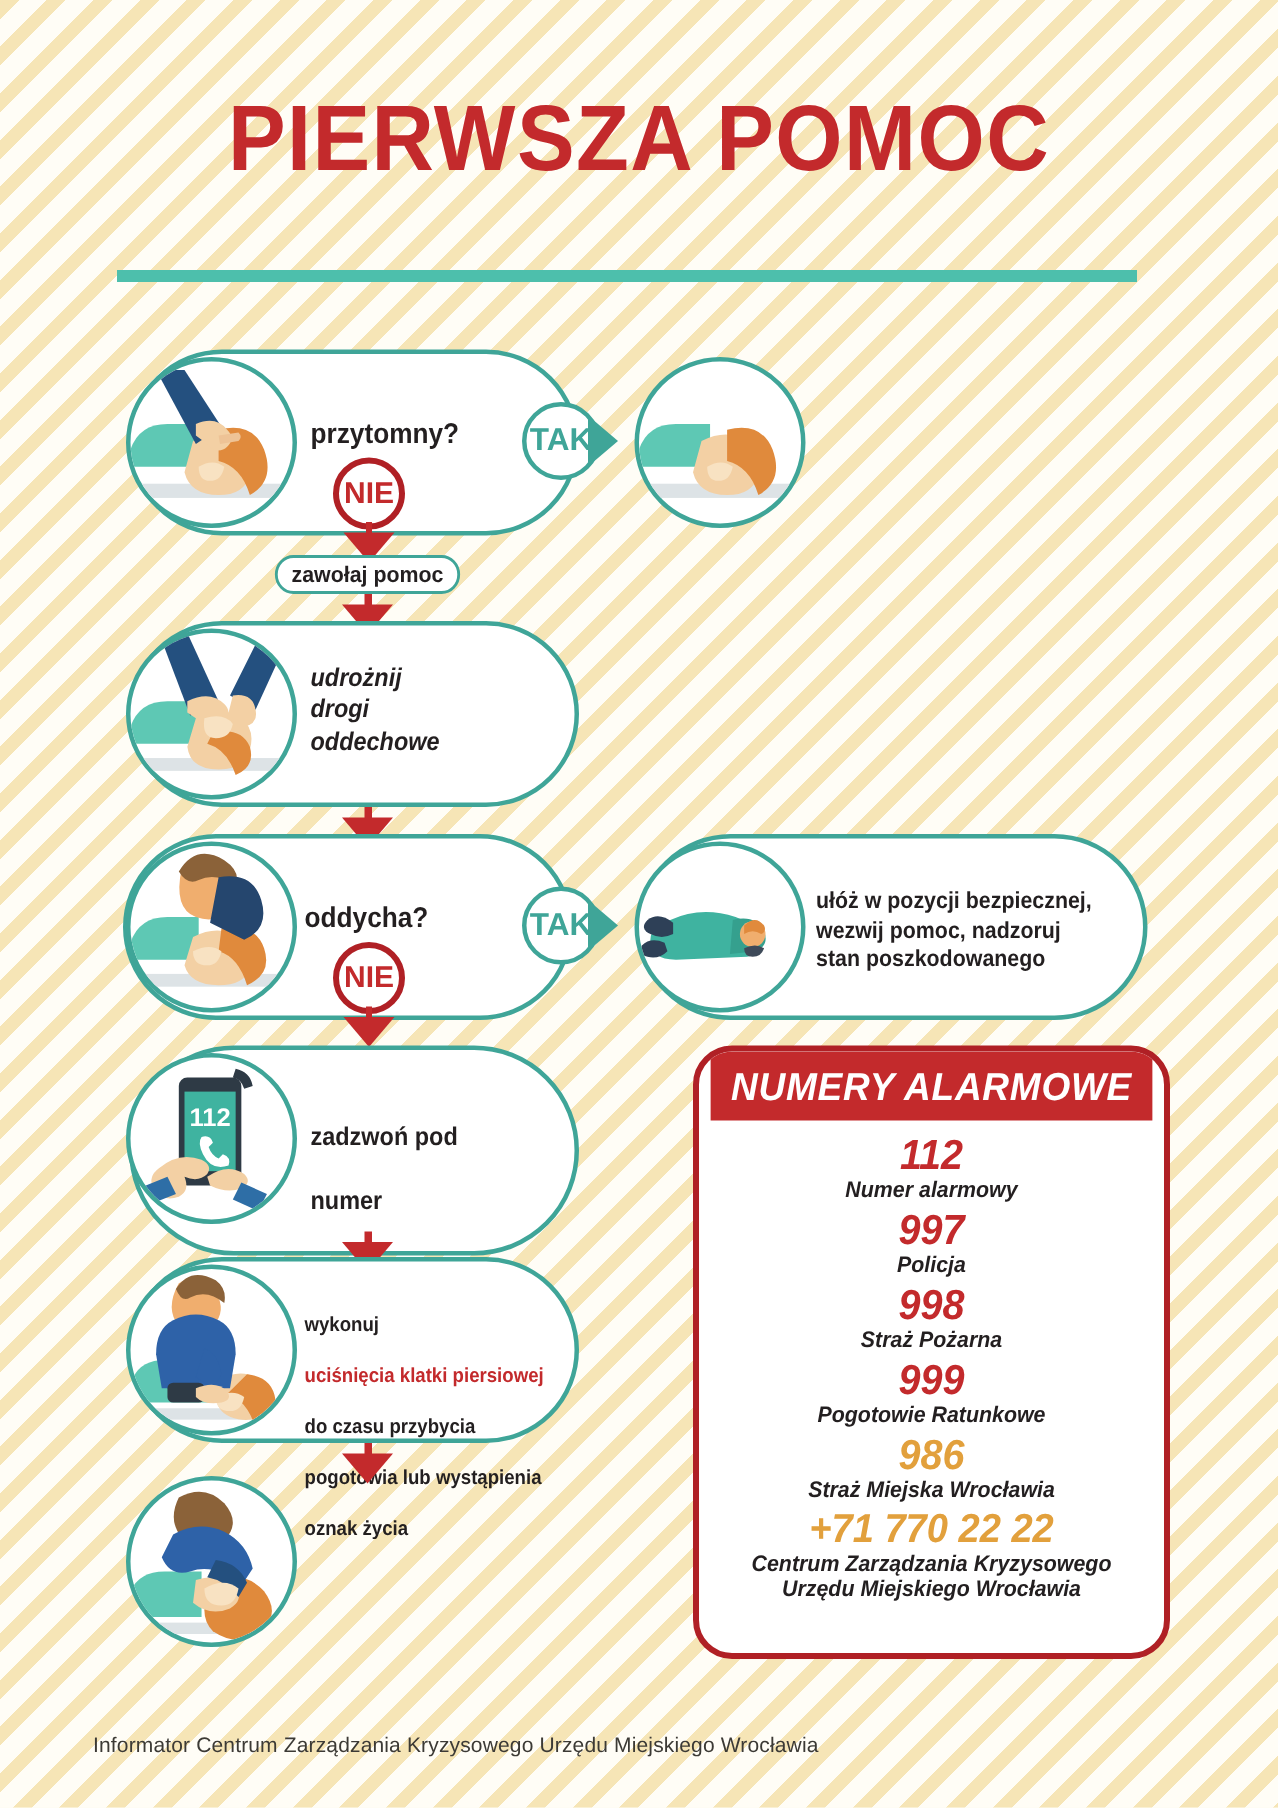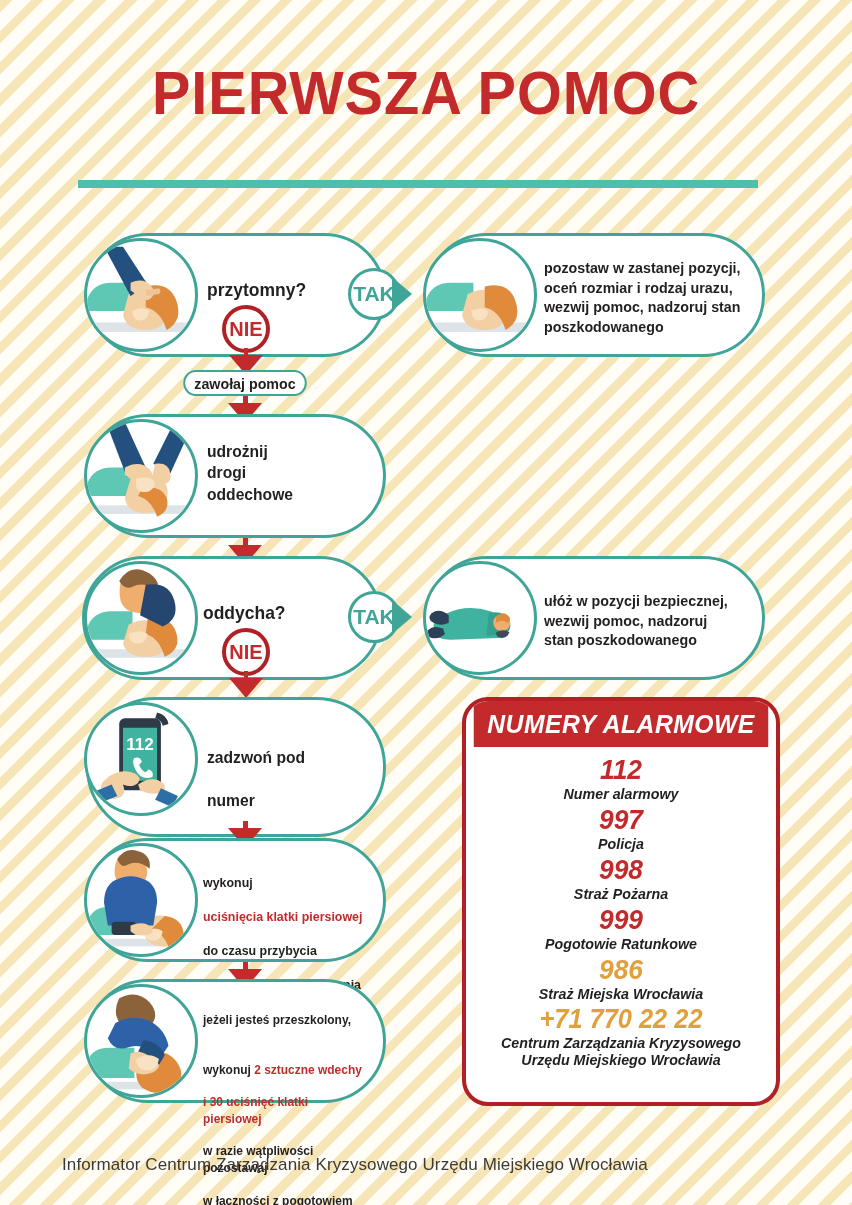--- a/index.html
+++ b/index.html
@@ -94,21 +94,21 @@
   .enum.gold{color:#E2A03C;}
   .enum.phone{font-size:27px;}
   .elabel{
     font-weight:bold;font-size:15px;line-height:1.18;color:#231F20;
     margin-bottom:2px;transform:scaleX(0.95);
   }
 
   
   .footer{
     position:absolute;left:62px;top:1155px;
-    font-size:17px;color:#3C3A35;letter-spacing:.1px;
+    font-size:14px;color:#3C3A35;letter-spacing:.1px;
   }
 
   
   .ill{position:absolute;inset:0;}
 </style>
 </head>
 <body>
 
 <div class="page">
 
@@ -130,47 +130,41 @@
       <path d="M46 44 q14 -6 22 4 q6 6 0 12 q-4 4 -10 2 l-4 -4 l-8 -6 z" fill="#F3D0A4"></path>
       <path d="M62 52 l14 -2 q3 3 0 6 l-13 2 z" fill="#EEC396"></path>
     </svg>
   </div>
 
   <div class="badge badge-tak" style="left:348px;top:268px;width:52px;height:52px;">
     <span>TAK</span>
   </div>
   <div class="tak-arrow" style="left:392px;top:277px;"></div>
 
-  <div class="pill" style="left:425px;top:233px;width:340px;height:124px;">
-    <div class="card-text" style="left:116px;top:22px;font-size:15.5px;">pozostaw w zastanej pozycji,
-oceń rozmiar i rodzaj urazu,
-wezwij pomoc, nadzoruj stan
-poszkodowanego</div>
-  </div>
   <div class="thumb" style="left:423px;top:238px;width:114px;height:114px;">
     <svg viewBox="0 0 114 114" class="ill">
       <rect x="0" y="86" width="114" height="10" fill="#DDE3E6"></rect>
       <path d="M0 62 q6 -18 26 -18 l24 0 l0 30 l-50 0 z" fill="#5EC8B4"></path>
       <path d="M44 56 q20 -10 34 2 q10 8 6 22 q-4 14 -22 14 q-20 0 -24 -16 z" fill="#F3D0A4"></path>
       <path d="M62 48 q24 -6 32 14 q8 22 -10 32 q-6 -20 -22 -24 z" fill="#E08A3C"></path>
       <path d="M48 74 q10 -6 18 0 q-2 10 -10 10 q-8 0 -8 -10 z" fill="#F8E2C2"></path>
     </svg>
   </div>
 
   <div class="badge badge-nie" style="left:222px;top:305px;width:48px;height:48px;">
     <span>NIE</span>
   </div>
   <div class="nie-stem" style="left:244px;top:348px;height:14px;"></div>
   <div class="arrow-down" style="left:229px;top:355px;"></div>
 
   <div class="mini-pill" style="left:180px;top:370px;width:130px;height:26px;">zawołaj pomoc</div>
   <div class="flow-stem" style="left:243px;top:396px;height:14px;"></div>
   <div class="arrow-down" style="left:228px;top:403px;"></div>
 
-  <div class="pill" style="left:86px;top:414px;width:300px;height:124px;">
+  <div class="pill" style="left:86px;top:414px;width:300px;height:124px;font-style:italic;">
     <div class="card-text" style="left:118px;top:24px;font-size:17px;">udrożnij
 drogi
 oddechowe</div>
   </div>
   <div class="thumb" style="left:84px;top:419px;width:114px;height:114px;">
     <svg viewBox="0 0 114 114" class="ill">
       <rect x="0" y="88" width="114" height="9" fill="#DDE3E6"></rect>
       <path d="M0 66 q6 -18 26 -18 l22 0 l0 30 l-48 0 z" fill="#5EC8B4"></path>
       <path d="M46 60 q18 -10 32 0 q10 8 6 22 q-4 14 -22 14 q-20 0 -22 -16 z" fill="#F3D0A4"></path>
       <path d="M58 70 q20 -4 26 10 q4 14 -10 20 q-6 -18 -20 -22 z" fill="#E08A3C"></path>
@@ -270,32 +264,20 @@
       <path d="M32 14 q10 -16 28 -6 q8 6 6 16 q-12 -10 -24 -4 q-6 4 -10 -6 z" fill="#8B6239"></path>
       <path d="M30 36 q16 -8 32 0 q12 6 12 24 l-4 24 l-48 0 l-4 -24 q0 -18 12 -24 z" fill="#2E62A8"></path>
       <path d="M52 56 q10 4 12 18 l-6 10 l-12 -8 z" fill="#2E62A8"></path>
       <rect x="26" y="80" width="26" height="14" rx="4" fill="#2E3A45"></rect>
       <path d="M46 84 q14 -6 22 2 q4 6 -4 8 q-12 2 -18 -4 z" fill="#F3D0A4"></path>
     </svg>
   </div>
   <div class="flow-stem" style="left:243px;top:962px;height:14px;"></div>
   <div class="arrow-down" style="left:228px;top:969px;"></div>
 
-  <div class="pill" style="left:86px;top:979px;width:300px;height:124px;">
-    <div class="card-text" style="left:114px;top:14px;font-size:13px;">
-      <div>jeżeli jesteś przeszkolony,</div>
-      <div>
-        <span>wykonuj </span><span class="red">2 sztuczne wdechy</span>
-      </div>
-      <div class="red">i 30 uciśnięć klatki piersiowej</div>
-      <div>w razie wątpliwości pozostawaj</div>
-      <div>w łączności z pogotowiem</div>
-      
-    </div>
-  </div>
   <div class="thumb" style="left:84px;top:984px;width:114px;height:114px;">
     <svg viewBox="0 0 114 114" class="ill">
       <rect x="0" y="100" width="114" height="8" fill="#DDE3E6"></rect>
       <path d="M0 78 q6 -14 24 -14 l26 0 l0 32 l-50 0 z" fill="#5EC8B4"></path>
       <path d="M58 72 q22 -10 36 6 q12 16 -2 28 q-16 12 -34 0 q-12 -12 0 -34 z" fill="#E08A3C"></path>
       <path d="M46 70 q18 -6 28 6 q6 8 -4 14 q-14 6 -26 -4 z" fill="#F3D0A4"></path>
       <path d="M34 12 q18 -10 32 4 q12 14 0 26 q-16 12 -30 -2 q-10 -12 -2 -28 z" fill="#8B6239"></path>
       <path d="M30 38 q18 -10 36 -2 q16 8 20 26 l-8 12 q-18 -16 -36 -10 q-14 4 -20 -10 z" fill="#2E62A8"></path>
       <path d="M60 56 q16 2 22 16 l-6 10 q-10 -12 -22 -14 z" fill="#24507F"></path>
       <path d="M52 76 q14 -8 24 0 q-2 12 -12 12 q-12 0 -12 -12 z" fill="#F8E2C2"></path>

